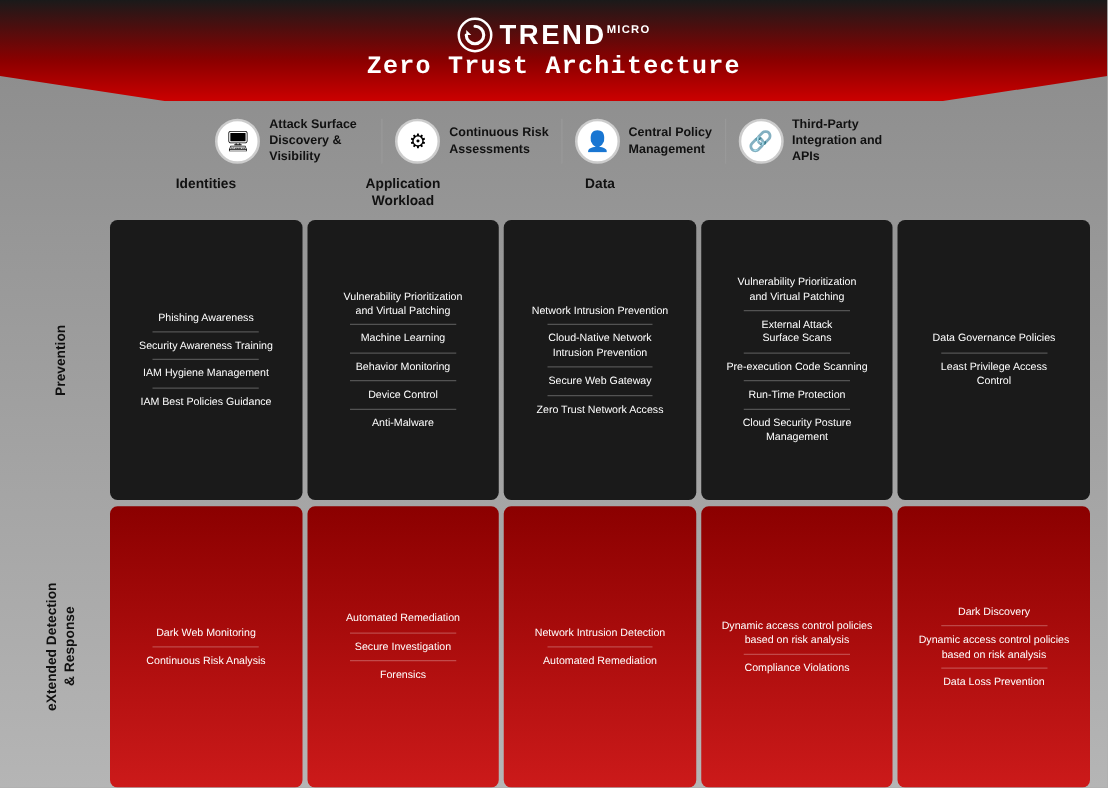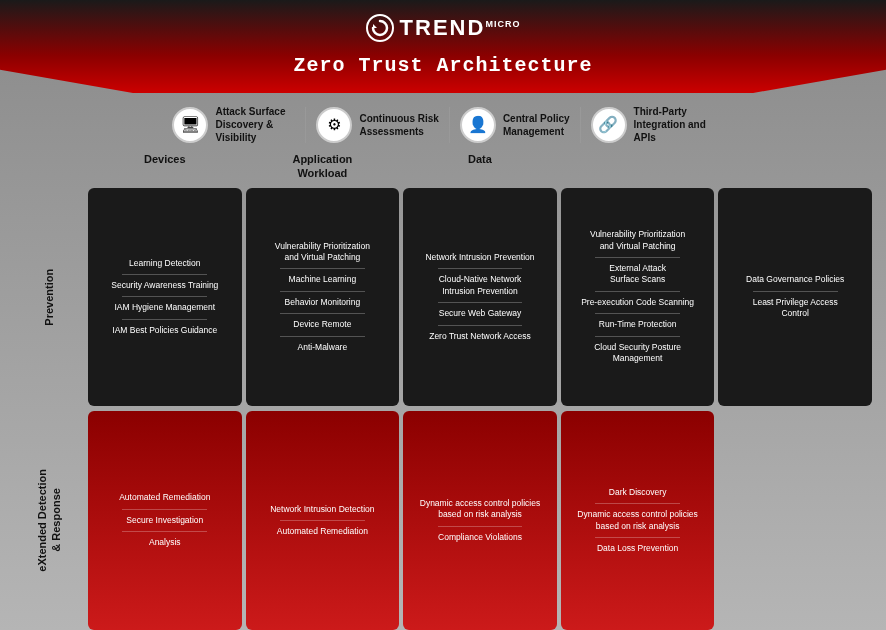--- a/index.html
+++ b/index.html
@@ -28,21 +28,21 @@
       flex-direction: column;
       align-items: center;
       padding: 14px 20px 16px;
       clip-path: polygon(0 0, 100% 0, 100% 75%, 85% 100%, 15% 100%, 0 75%);
       margin-bottom: 4px;
     }
     .logo-row {
       display: flex;
       align-items: center;
       gap: 6px;
-      margin-bottom: 12px;
+      margin-bottom: 0;
     }
     .logo-circle {
       width: 28px;
       height: 28px;
       border: 2.5px solid white;
       border-radius: 50%;
       display: flex;
       align-items: center;
       justify-content: center;
       color: white;
@@ -223,48 +223,48 @@
     <div class="pillar-item">
       <div class="pillar-icon">🔗</div>
       <div class="pillar-label">Third-Party<br>Integration and APIs</div>
     </div>
   </div>
 
   <div class="main-area">
 
     <div class="col-headers">
       <div class="col-header empty"></div>
-      <div class="col-header">Devices</div>
+      <div class="col-header">Identities</div>
       <div class="col-header">Application<br>Workload</div>
       <div class="col-header">Data</div>
     </div>
 
     <div class="rows-area">
 
       <div class="section-row">
         <div class="row-label">Prevention</div>
 
         <div class="cell">
-          <div class="cell-item">Learning Detection</div>
+          <div class="cell-item">Phishing Awareness</div>
           <div class="cell-divider"></div>
           <div class="cell-item">Security Awareness Training</div>
           <div class="cell-divider"></div>
           <div class="cell-item">IAM Hygiene Management</div>
           <div class="cell-divider"></div>
           <div class="cell-item">IAM Best Policies Guidance</div>
         </div>
 
         <div class="cell">
           <div class="cell-item">Vulnerability Prioritization<br>and Virtual Patching</div>
           <div class="cell-divider"></div>
           <div class="cell-item">Machine Learning</div>
           <div class="cell-divider"></div>
           <div class="cell-item">Behavior Monitoring</div>
           <div class="cell-divider"></div>
-          <div class="cell-item">Device Remote</div>
+          <div class="cell-item">Device Control</div>
           <div class="cell-divider"></div>
           <div class="cell-item">Anti-Malware</div>
         </div>
 
         <div class="cell">
           <div class="cell-item">Network Intrusion Prevention</div>
           <div class="cell-divider"></div>
           <div class="cell-item">Cloud-Native Network<br>Intrusion Prevention</div>
           <div class="cell-divider"></div>
           <div class="cell-item">Secure Web Gateway</div>
@@ -287,27 +287,32 @@
         <div class="cell">
           <div class="cell-item">Data Governance Policies</div>
           <div class="cell-divider"></div>
           <div class="cell-item">Least Privilege Access<br>Control</div>
         </div>
       </div>
 
       <div class="section-row">
         <div class="row-label">eXtended Detection<br>&amp; Response</div>
 
+        <div class="cell red">
+          <div class="cell-item">Dark Web Monitoring</div>
+          <div class="cell-divider"></div>
+          <div class="cell-item">Continuous Risk Analysis</div>
+        </div>
 
         <div class="cell red">
           <div class="cell-item">Automated Remediation</div>
           <div class="cell-divider"></div>
           <div class="cell-item">Secure Investigation</div>
           <div class="cell-divider"></div>
-          <div class="cell-item">Analysis</div>
+          <div class="cell-item">Forensics</div>
         </div>
 
         <div class="cell red">
           <div class="cell-item">Network Intrusion Detection</div>
           <div class="cell-divider"></div>
           <div class="cell-item">Automated Remediation</div>
         </div>
 
         <div class="cell red">
           <div class="cell-item">Dynamic access control policies<br>based on risk analysis</div>

